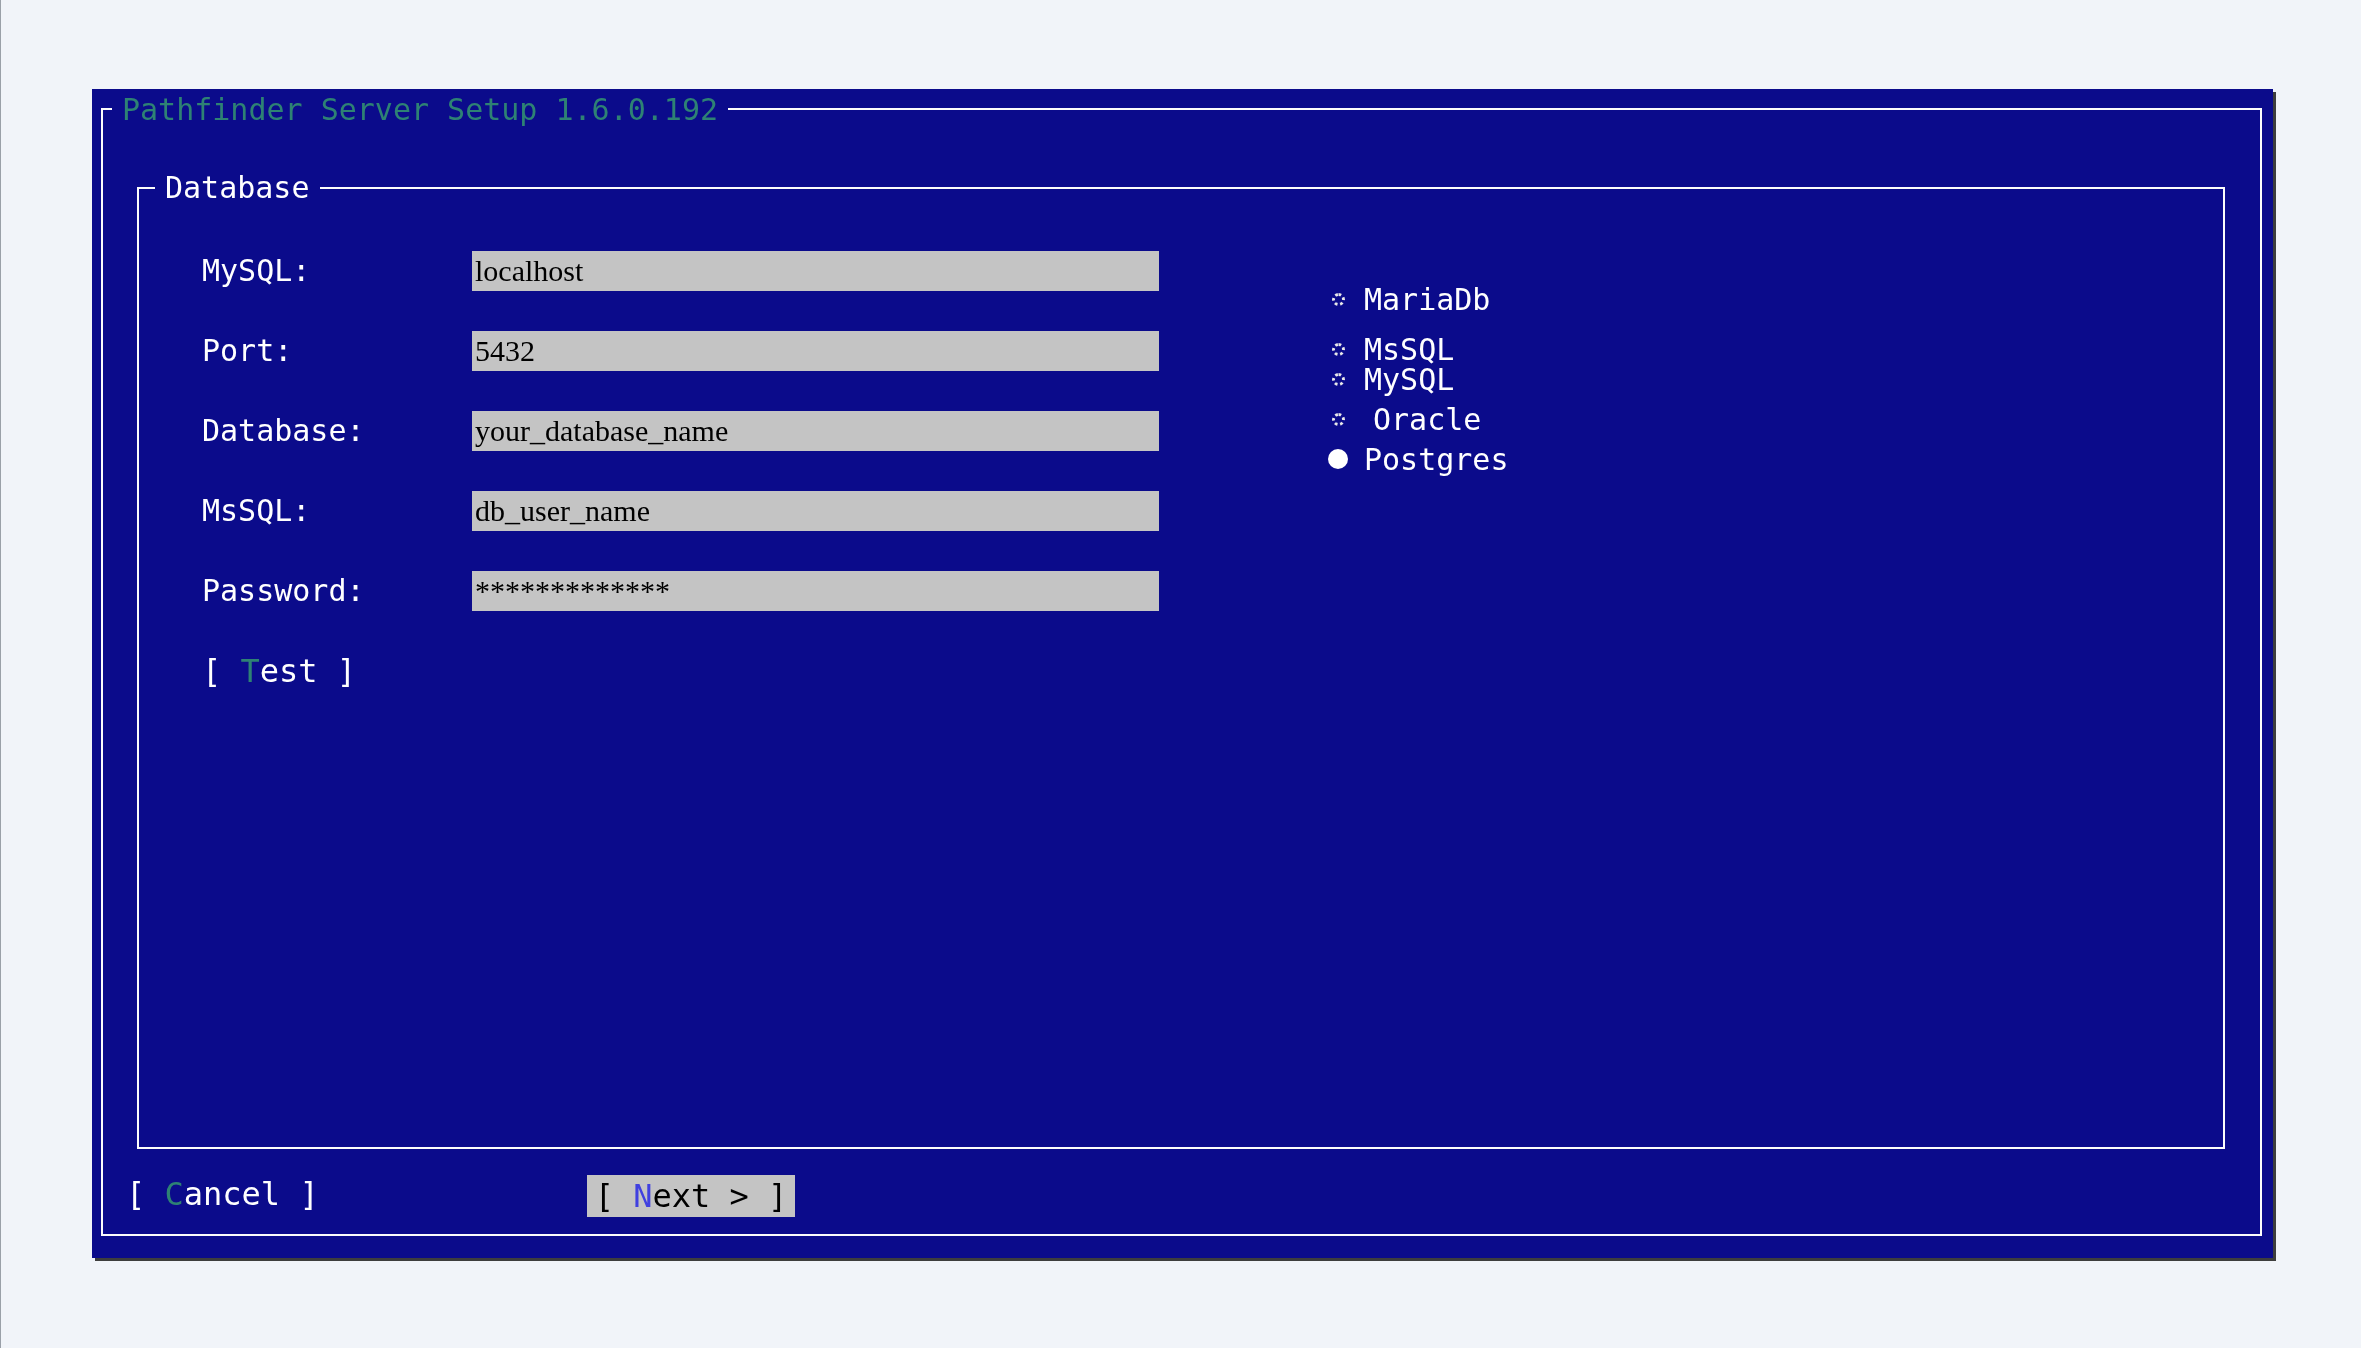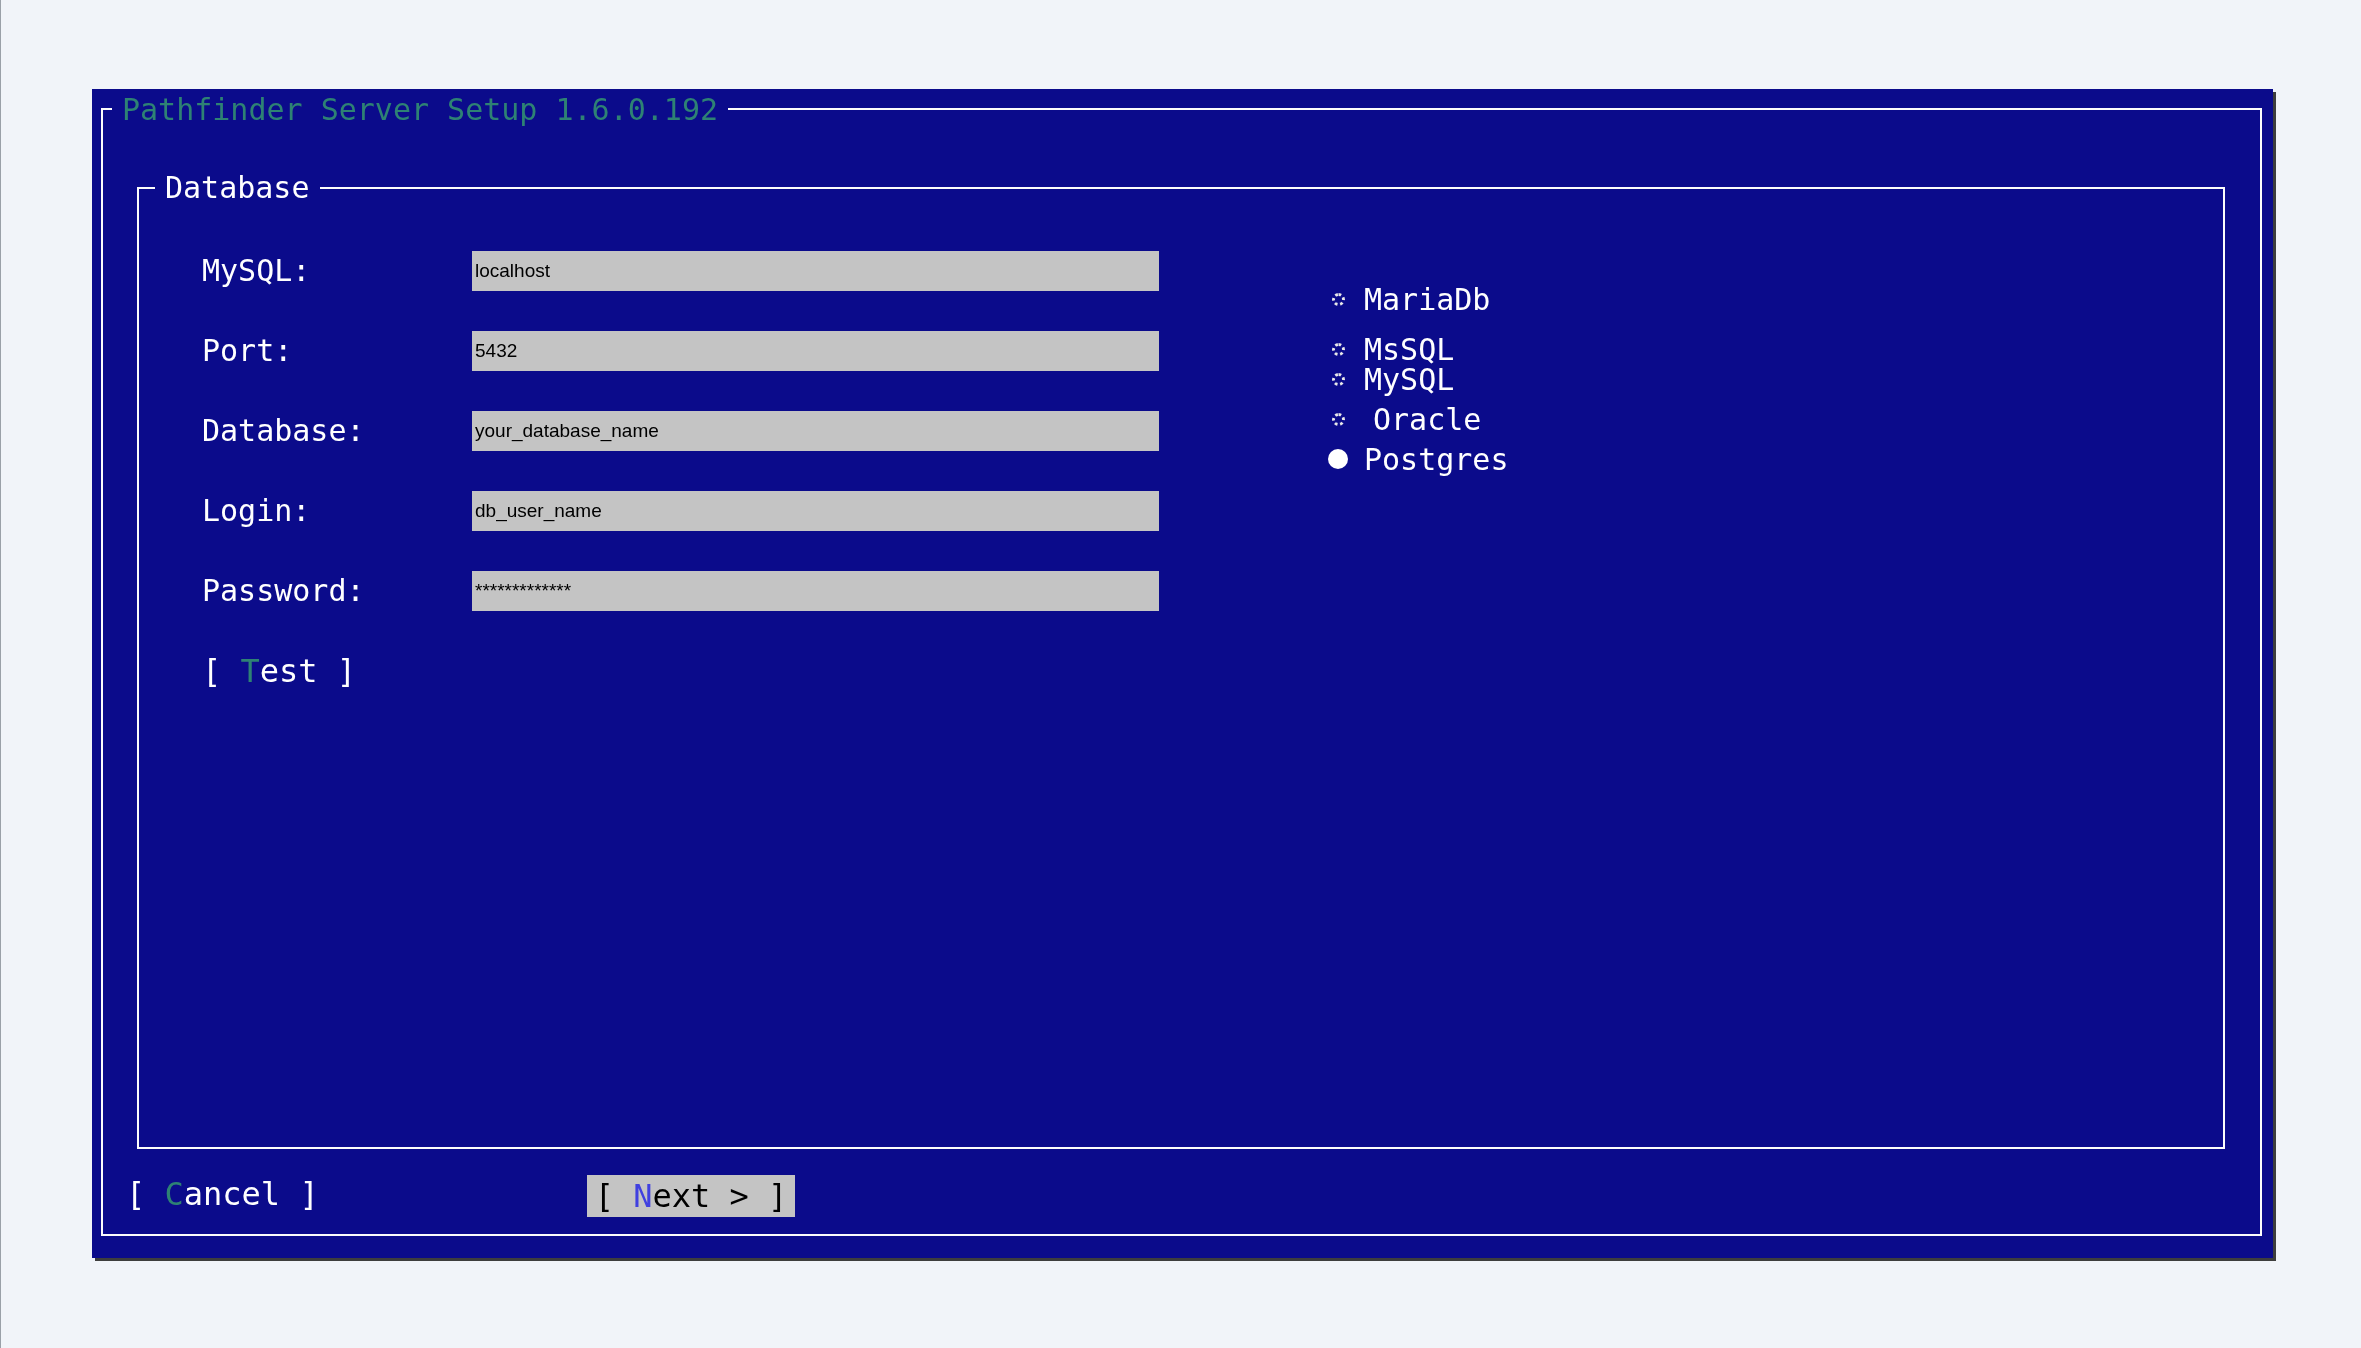--- a/index.html
+++ b/index.html
@@ -40,21 +40,21 @@
     white-space:pre;
   }
   .field-label{
     position:absolute;left:63px;height:40px;line-height:40px;
     color:var(--text-white);white-space:pre;
   }
   .field-input{
     position:absolute;left:333px;width:687px;height:40px;
     background:var(--field-bg);color:var(--field-text);
     border:none;outline:none;padding:0 3px;margin:0;
-    font-family:Liberation Sans, sans-serif;font-size:19px;line-height:40px;
+    font-family:Liberation Serif, serif;font-size:30px;line-height:40px;
   }
   .row-0{top:62px;}  .row-1{top:142px;} .row-2{top:222px;}
   .row-3{top:302px;} .row-4{top:382px;}
   .radio-item{
     position:absolute;left:1188px;height:40px;display:flex;
     align-items:center;gap:15px;color:var(--text-white);cursor:default;margin-top:28px;
   }
   .rrow-0{top:62px;}  .rrow-1{top:112px;} .rrow-2{top:142px;}
   .rrow-3{top:182px;gap:24px;} .rrow-4{top:222px;}
   .radio-glyph{width:22px;height:22px;display:flex;align-items:center;justify-content:center;}
@@ -86,21 +86,21 @@
 
     <div class="field-label row-0">MySQL:</div>
     <input class="field-input row-0" type="text" value="localhost" style="">
 
     <div class="field-label row-1">Port:</div>
     <input class="field-input row-1" type="text" value="5432" style="">
 
     <div class="field-label row-2">Database:</div>
     <input class="field-input row-2" type="text" value="your_database_name" style="">
 
-    <div class="field-label row-3">Login:</div>
+    <div class="field-label row-3">MsSQL:</div>
     <input class="field-input row-3" type="text" value="db_user_name" style="">
 
     <div class="field-label row-4">Password:</div>
     <input class="field-input row-4" type="text" value="*************" style="">
 
     <div class="radio-item rrow-0">
       <span class="radio-glyph">
           <span class="ring"></span>
         </span>
       <span>MariaDb</span>

